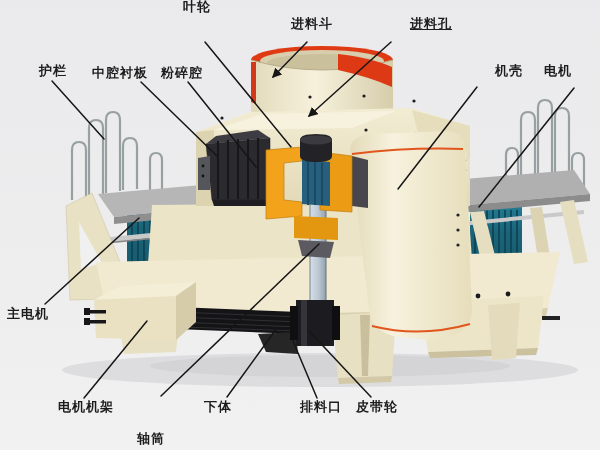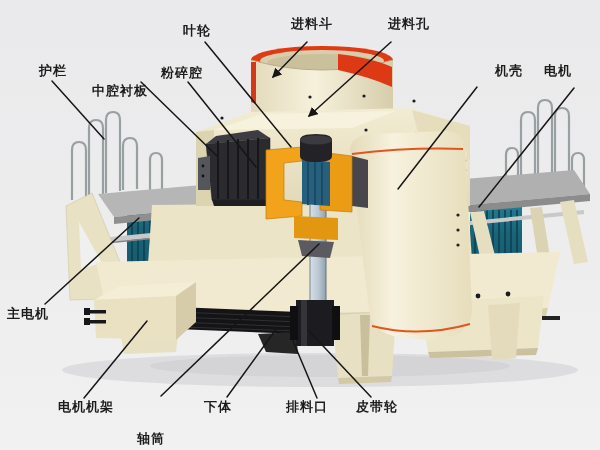--- a/index.html
+++ b/index.html
@@ -264,27 +264,27 @@
     <line x1="574" y1="88" x2="479" y2="207"></line>
     <line x1="45" y1="304" x2="139" y2="218"></line>
     <line x1="84" y1="398" x2="147" y2="321"></line>
     <line x1="161" y1="396" x2="319" y2="244"></line>
     <line x1="227" y1="397" x2="277" y2="328"></line>
     <line x1="317" y1="398" x2="293" y2="341"></line>
     <line x1="371" y1="397" x2="309" y2="331"></line>
   </g>
 </svg>
 
-  <div class="lbl" style="left:183px;top:24px;">叶轮</div>
+  <div class="lbl" style="left:183px;top:0;">叶轮</div>
   <div class="lbl" style="left:291px;top:17px;">进料斗</div>
-  <div class="lbl" style="left:388px;top:17px;">进料孔</div>
+  <div class="lbl" style="left:410px;top:17px;text-decoration:underline;">进料孔</div>
   <div class="lbl" style="left:39px;top:64px;">护栏</div>
-  <div class="lbl" style="left:92px;top:66px;margin-top:18px;">中腔衬板</div>
+  <div class="lbl" style="left:92px;top:66px;">中腔衬板</div>
   <div class="lbl" style="left:161px;top:66px;">粉碎腔</div>
   <div class="lbl" style="left:464px;top:64px;margin-left:31px;">机壳</div>
   <div class="lbl" style="left:544px;top:64px;">电机</div>
   <div class="lbl" style="left:7px;top:307px;">主电机</div>
   <div class="lbl" style="left:33px;top:400px;margin-left:25px;">电机机架</div>
   <div class="lbl" style="left:137px;top:400px;margin-top:32px;">轴筒</div>
   <div class="lbl" style="left:204px;top:400px;">下体</div>
-  <div class="lbl" style="left:286px;top:400px;text-align:center;">排料口</div>
+  <div class="lbl" style="left:300px;top:400px;text-align:center;">排料口</div>
   <div class="lbl" style="left:356px;top:400px;">皮带轮</div>
 </div>
 
 </body></html>

